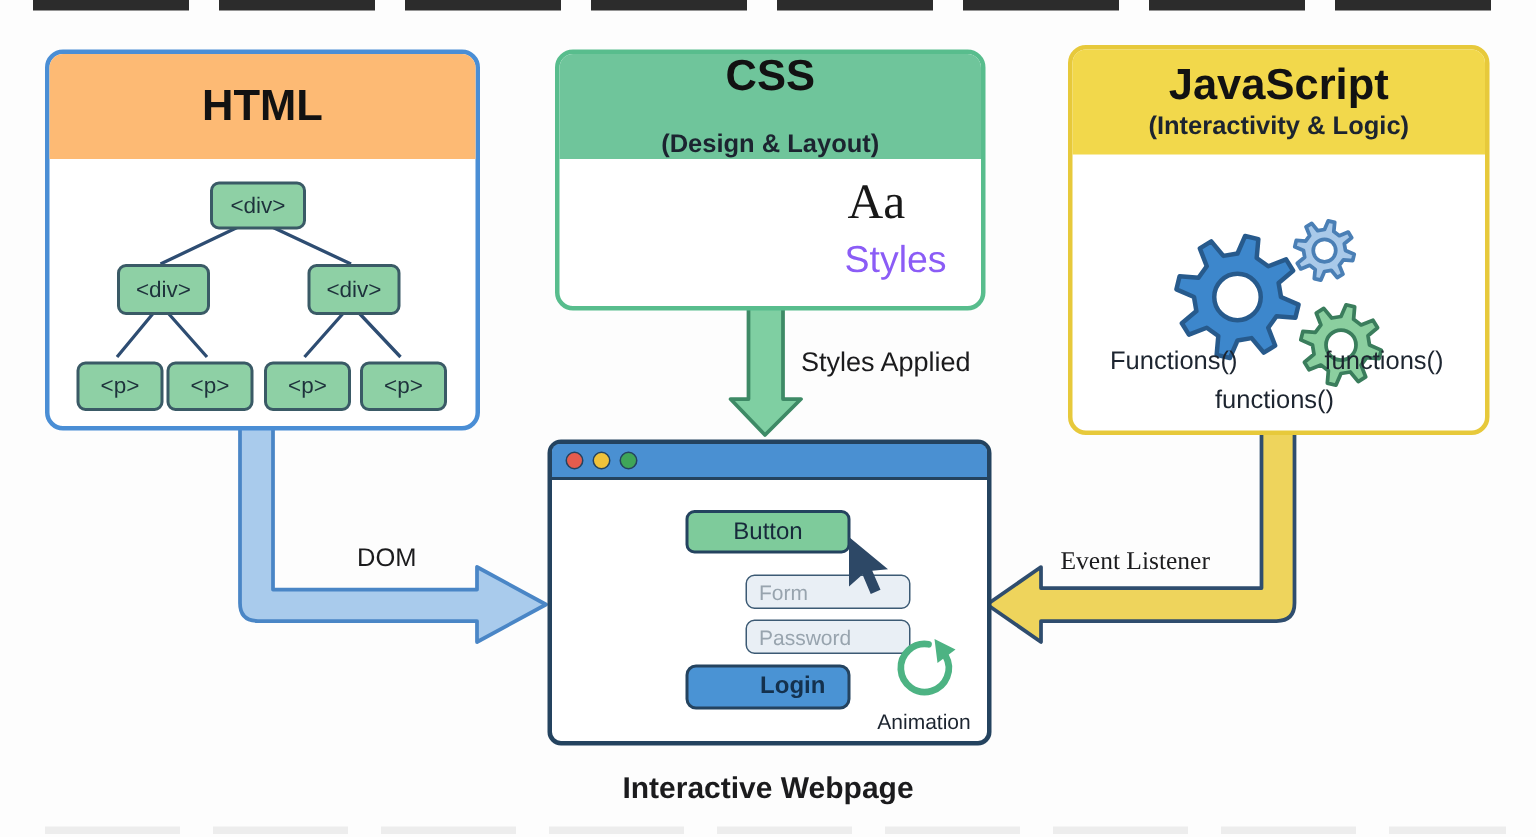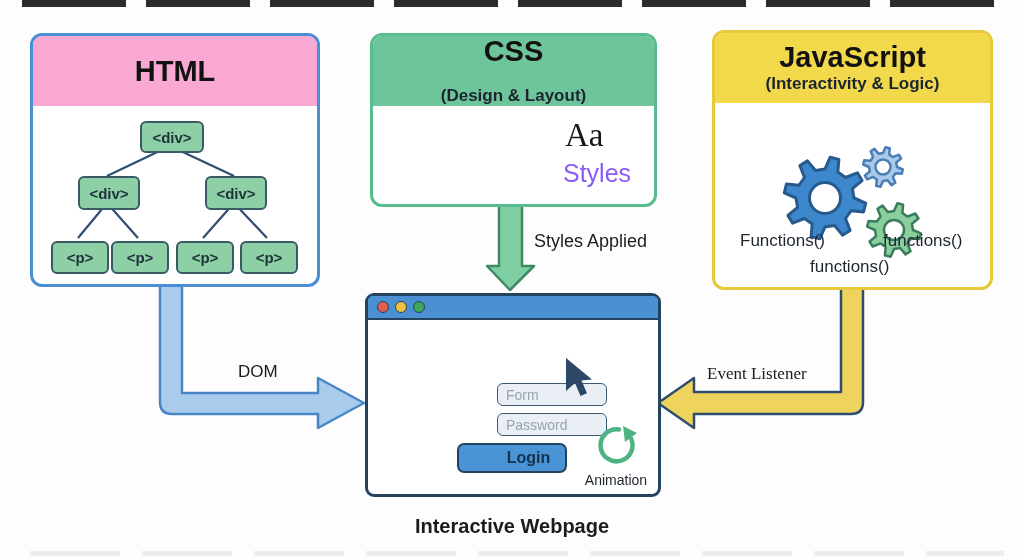--- a/index.html
+++ b/index.html
@@ -14,29 +14,29 @@
     background:repeating-linear-gradient(90deg,#ededed 0 90px,transparent 90px 112px);}
 
   
   .pillar{border-radius:12px;background:#fff;z-index:2;box-sizing:border-box;}
   .pillar .hdr{border-top-left-radius:9px;border-top-right-radius:9px;height:70px;
     display:flex;flex-direction:column;align-items:center;justify-content:center;box-sizing:border-box;}
   .hdr .t{font-size:29px;font-weight:800;color:#121212;line-height:1.05;}
   .hdr .s{font-size:17px;font-weight:600;color:#1c2430;margin-top:1px;}
 
   #html-box{left:30px;top:33px;width:290px;height:254px;border:3px solid #4a8ed5;}
-  #html-box .hdr{background:#f9a8d4;}
+  #html-box .hdr{background:#fdba74;}
   #css-box{left:370px;top:33px;width:287px;height:174px;border:3px solid #58bd8d;}
   #css-box .hdr{background:#6fc59b;justify-content:space-between;}
   #js-box{left:712px;top:30px;width:281px;height:260px;border:3px solid #e7c93b;}
   #js-box .hdr{background:#f2d84b;}
 
   
   .node{position:absolute;background:#8ed0a5;border:2px solid #3a5a66;border-radius:6px;
-    display:flex;align-items:center;justify-content:center;font-size:15px;font-weight:700;color:#1e323c;z-index:3;}
+    display:flex;align-items:center;justify-content:center;font-size:15px;font-weight:400;color:#1e323c;z-index:3;}
   #tree-lines{position:absolute;left:0;top:0;z-index:1;}
 
   
   .swatch{position:absolute;width:31px;height:31px;border-radius:6px;box-sizing:border-box;}
   .aa{position:absolute;left:565px;top:117px;font-size:33px;font-weight:500;color:#181818;z-index:3;font-family:Liberation Serif, serif;}
   .styles-lb{position:absolute;left:563px;top:159px;font-size:25px;font-weight:500;color:#8b5cf6;z-index:3;}
 
   
   .fn{position:absolute;font-size:17px;color:#1d2530;z-index:3;white-space:nowrap;}
 
@@ -138,20 +138,21 @@
   <div class="fn" style="left:168px;top:198px;">functions()</div>
   <div class="fn" style="left:95px;top:224px;">functions()</div>
 </div>
 
 <div id="browser" class="abs">
   <div id="titlebar">
     <div class="dot r"></div>
     <div class="dot y"></div>
     <div class="dot g"></div>
   </div>
+  <div id="btn-green">Button</div>
   <input id="fld-form" class="fld" readonly="" placeholder="Form" style="">
   <input id="fld-pass" class="fld" readonly="" placeholder="Password" style="">
   <div id="btn-login">Login</div>
   <svg width="64" height="50" style="position:absolute;left:186px;top:60px;">
     <path d="M12,2 L12,35 L21,27 L26.5,40 L33,37.2 L27.5,24.5 L38,23.5 Z" fill="#2d4866"></path>
   </svg>
   <div id="anim-wrap">
     <svg width="44" height="42">
       <path d="M25,5.5 A16,16 0 1 0 36.5,13.5" fill="none" stroke="#4db383" stroke-width="4.5" stroke-linecap="round"></path>
       <polygon points="29,2 43,9 31,18" fill="#4db383"></polygon>

